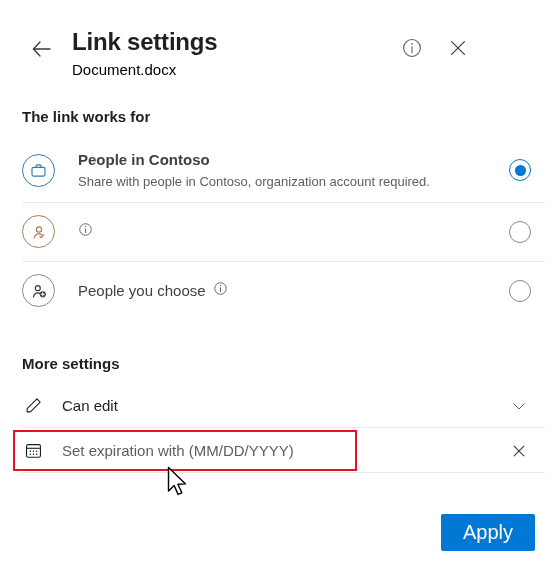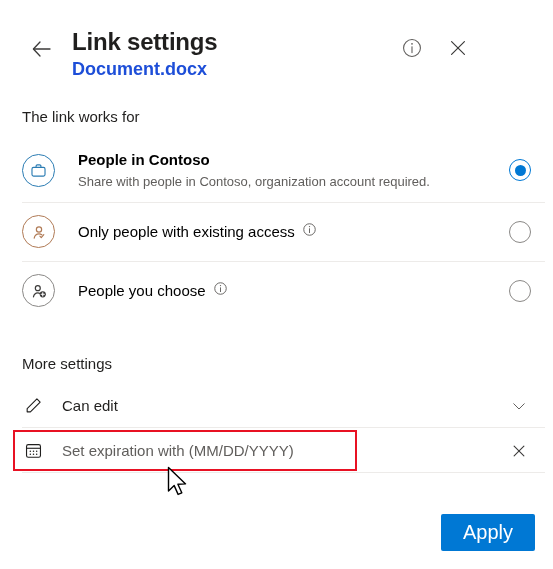--- a/index.html
+++ b/index.html
@@ -42,23 +42,23 @@
   }
   .title {
     font-size: 24px;
     font-weight: 600;
     letter-spacing: -0.2px;
     line-height: 30px;
     color: #201f1e;
     margin: 0;
   }
   .subtitle {
-    font-size: 18px;
-    font-weight: 700;
-    color: #1d4ed8;
+    font-size: 15px;
+    font-weight: 400;
+    color: #000000;
     line-height: 21px;
     margin: 2px 0 0 0;
   }
   .header-actions {
     position: absolute;
     right: 18px;
     top: 34px;
     display: flex;
     align-items: center;
     gap: 14px;
@@ -70,21 +70,21 @@
     align-items: center;
     justify-content: center;
     cursor: pointer;
   }
 
   
   .section-heading {
     position: absolute;
     left: 22px;
     font-size: 15px;
-    font-weight: 400;
+    font-weight: 700;
     color: #201f1e;
   }
   #heading-link-works { top: 108px; }
   #heading-more { top: 355px; }
 
   
   .options {
     position: absolute;
     left: 0;
     top: 138px;
@@ -132,21 +132,21 @@
     color: #3b3a39;
   }
   .opt-text {
     margin-left: 23px;
     flex: 1 1 auto;
     min-width: 0;
   }
   .opt-title {
     font-size: 15px;
     font-weight: 600;
-    color: #000000;
+    color: #404040;
     line-height: 20px;
     display: flex;
     align-items: center;
     gap: 7px;
   }
   .opt-title.regular { font-weight: 400; }
   .opt-desc {
     font-size: 13px;
     color: #605e5c;
     line-height: 19px;
@@ -338,21 +338,20 @@
     <div class="divider"></div>
     <div class="opt-icon icon-existing">
       <svg width="18" height="18" viewBox="0 0 24 24" fill="none" stroke="currentColor" stroke-width="1.6" stroke-linecap="round" stroke-linejoin="round">
         <circle cx="12" cy="8.6" r="3.5"></circle>
         <path d="M5.6 20.2c0.7-3.6 3.3-5.6 6.4-5.6 1.4 0 2.7 0.4 3.8 1.2"></path>
         <polyline points="13.2,17.6 15,19.4 18.4,15.6"></polyline>
       </svg>
     </div>
     <div class="opt-text">
       <div class="opt-title regular">
-        <span>Only people with existing access</span>
         <span>
           <svg width="15" height="15" viewBox="0 0 24 24" fill="none" stroke="#605e5c" stroke-width="1.5">
             <circle cx="12" cy="12" r="9.2"></circle>
             <line x1="12" y1="10.8" x2="12" y2="17" stroke-linecap="round"></line>
             <circle cx="12" cy="7.3" r="1.05" fill="#605e5c" stroke="none"></circle>
           </svg>
         </span>
       </div>
     </div>
     <div class="radio"></div>

